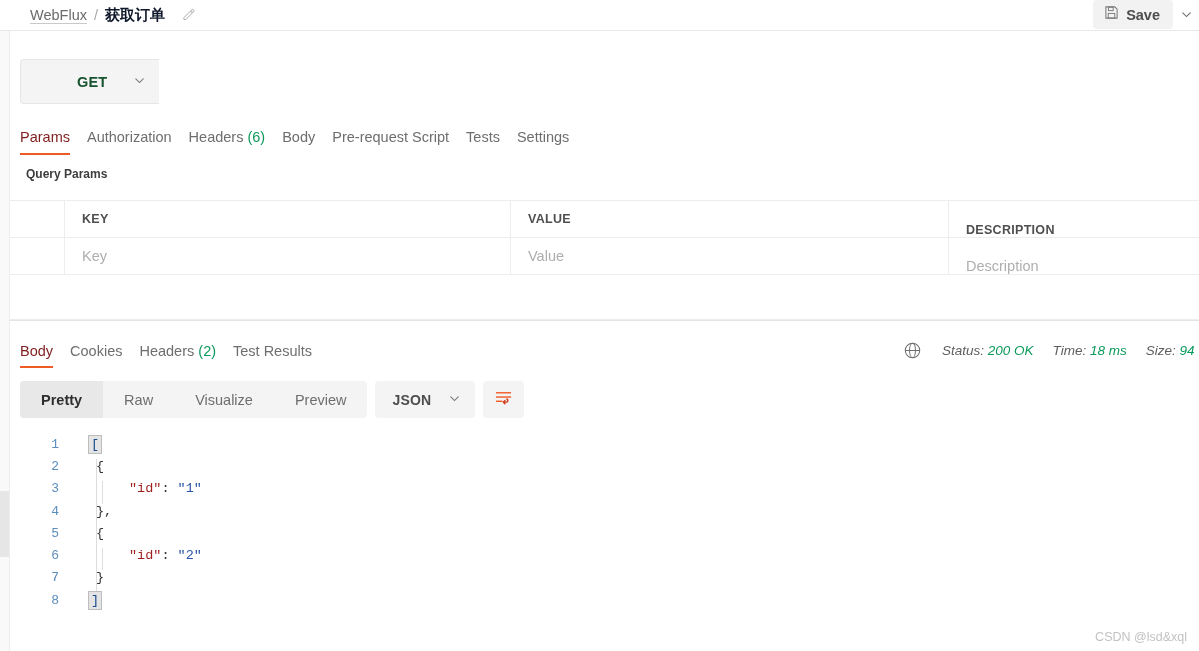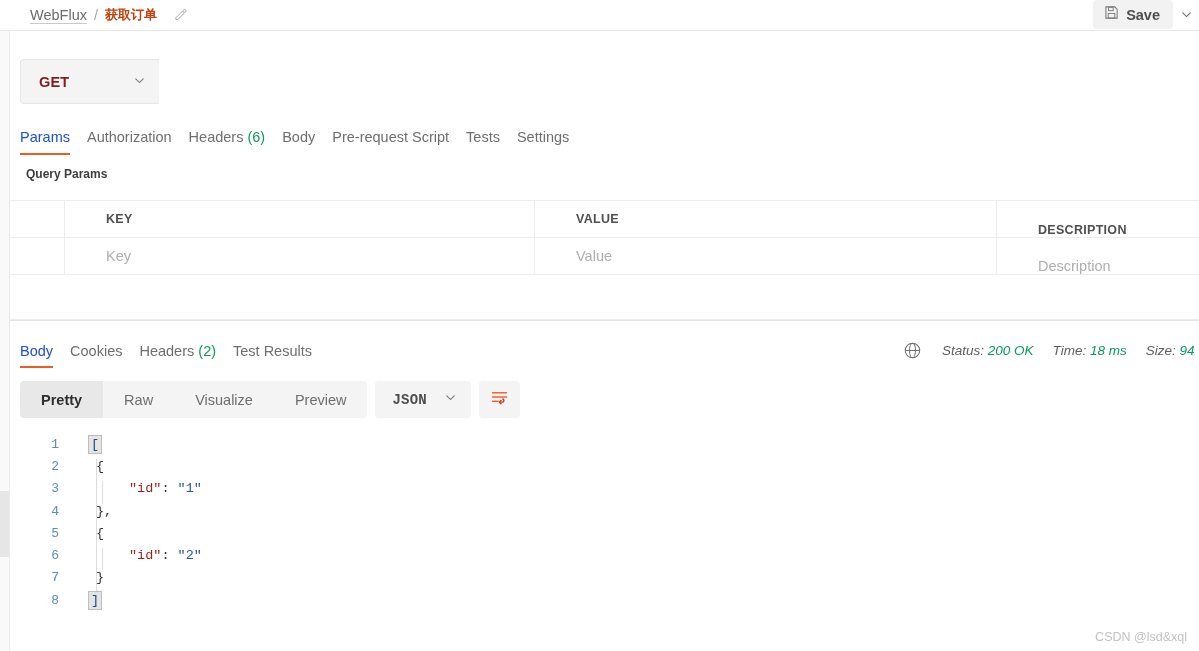--- a/index.html
+++ b/index.html
@@ -44,22 +44,22 @@
     text-decoration: underline;
     text-underline-offset: 3px;
     text-decoration-color: #c9c9c9;
     cursor: pointer;
   }
   .bc-sep {
     font-size: 14.5px;
     color: #a8a8a8;
   }
   .bc-name {
-    font-size: 13px;
-    color: #c2410c;
+    font-size: 15px;
+    color: #0f172a;
     font-weight: 600;
   }
   .bc-edit {
     margin-left: 9px;
     width: 15px; height: 15px;
     display: inline-flex;
     align-items: center;
     justify-content: center;
     cursor: pointer;
     opacity: .62;
@@ -130,22 +130,23 @@
     border-radius: 4px 0 0 4px;
     display: flex;
     align-items: center;
     justify-content: space-between;
     padding: 0 13px 0 18px;
     cursor: pointer;
   }
   .method-label {
     font-size: 14.5px;
     font-weight: 700;
-    color: #7f1d1d;
+    color: #14532d;
     letter-spacing: .2px;
+    margin-left: 38px;
   }
   .url-box {
     flex: 1;
     height: 45px;
     background: #f4f4f4;
     border: 1px solid #e6e6e6;
     border-left: 1px solid #e0e0e0;
     border-radius: 0 4px 4px 0;
     display: flex;
     align-items: center;
@@ -168,21 +169,21 @@
   }
   .rtab {
     font-size: 14.5px;
     color: #6e6e6e;
     padding: 0 17px 10px 0;
     position: relative;
     cursor: pointer;
     white-space: nowrap;
   }
   .rtab:first-child { padding-left: 0; }
-  .rtab.active { color: #1d4ed8; }
+  .rtab.active { color: #7f1d1d; }
   .rtab.active::after {
     content: "";
     position: absolute;
     bottom: 0; left: 0; right: 17px;
     height: 2.5px;
     background: #ef5b25;
   }
   .cnt-green { color: #0b9a5b; }
 
   
@@ -195,21 +196,20 @@
   }
   .params-table {
     position: absolute;
     top: 200px; left: 10px;
     width: 1189px;
   }
   .pt-row {
     display: flex;
     border-top: 1px solid #ededed;
     height: 37px;
-    gap: 24px;
   }
   .pt-row.body-row { height: 37px; }
   .pt-cell {
     border-right: 1px solid #ededed;
     display: flex;
     align-items: center;
     padding-left: 17px;
   }
   .pt-cell.check { width: 55px; padding: 0; }
   .pt-cell.key { width: 446px; }
@@ -315,21 +315,20 @@
   }
   .json-drop {
     display: flex;
     align-items: center;
     gap: 17px;
     background: #f4f4f4;
     border-radius: 4px;
     height: 37px;
     padding: 0 14px 0 17px;
     cursor: pointer;
-    font-family: Liberation Mono, monospace;
   }
   .json-label {
     font-size: 14px;
     font-weight: 700;
     color: #4d4d4d;
     letter-spacing: .2px;
   }
   .wrap-btn {
     width: 41px; height: 37px;
     background: #f4f4f4;

